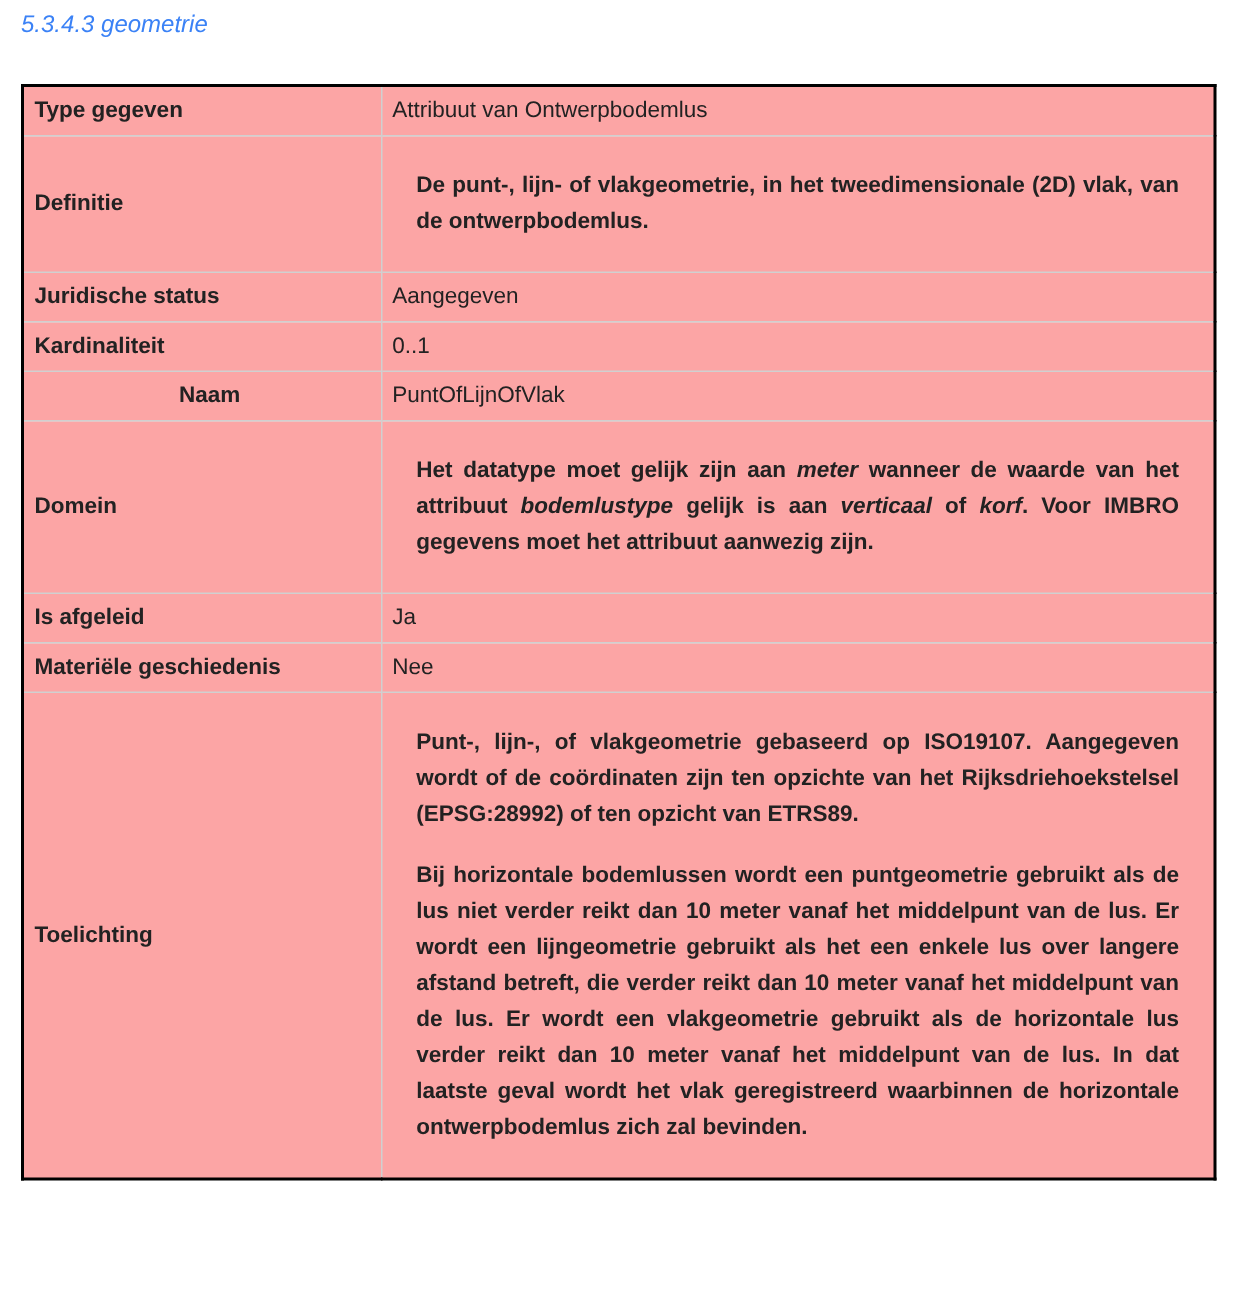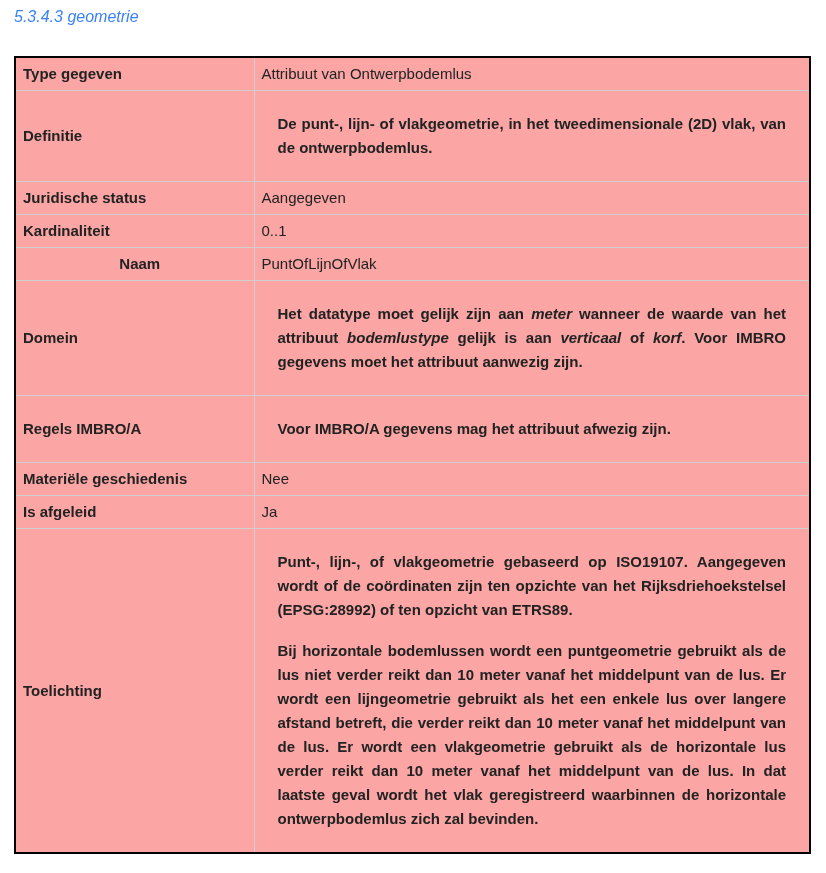--- a/index.html
+++ b/index.html
@@ -90,32 +90,26 @@
           <td class="label indent">Naam</td>
           <td class="value">PuntOfLijnOfVlak</td>
         </tr>
         <tr>
           <td class="label">Domein</td>
           <td class="value">
             <p><span>Het datatype moet gelijk zijn aan </span><i>meter</i><span> wanneer de waarde van het attribuut </span><i>bodemlustype</i><span> gelijk is aan </span><i>verticaal</i><span> of </span><i>korf</i><span>. Voor IMBRO gegevens moet het attribuut aanwezig zijn.</span></p>
           </td>
         </tr>
         <tr>
-          <td class="label">Regels IMBRO/A</td>
-          <td class="value">
-            <p><span>Voor IMBRO/A gegevens mag het attribuut afwezig zijn.</span></p>
-          </td>
+          <td class="label">Is afgeleid</td>
+          <td class="value">Ja</td>
         </tr>
         <tr>
           <td class="label">Materiële geschiedenis</td>
           <td class="value">Nee</td>
-        </tr>
-        <tr>
-          <td class="label">Is afgeleid</td>
-          <td class="value">Ja</td>
         </tr>
         <tr>
           <td class="label">Toelichting</td>
           <td class="value">
             <p><span>Punt-, lijn-, of vlakgeometrie gebaseerd op ISO19107. Aangegeven wordt of de coördinaten zijn ten opzichte van het Rijksdriehoekstelsel (EPSG:28992) of ten opzicht van ETRS89.</span></p>
             <p><span>Bij horizontale bodemlussen wordt een puntgeometrie gebruikt als de lus niet verder reikt dan 10 meter vanaf het middelpunt van de lus. Er wordt een lijngeometrie gebruikt als het een enkele lus over langere afstand betreft, die verder reikt dan 10 meter vanaf het middelpunt van de lus. Er wordt een vlakgeometrie gebruikt als de horizontale lus verder reikt dan 10 meter vanaf het middelpunt van de lus. In dat laatste geval wordt het vlak geregistreerd waarbinnen de horizontale ontwerpbodemlus zich zal bevinden.</span></p>
           </td>
         </tr>
       </tbody>
   </table>

